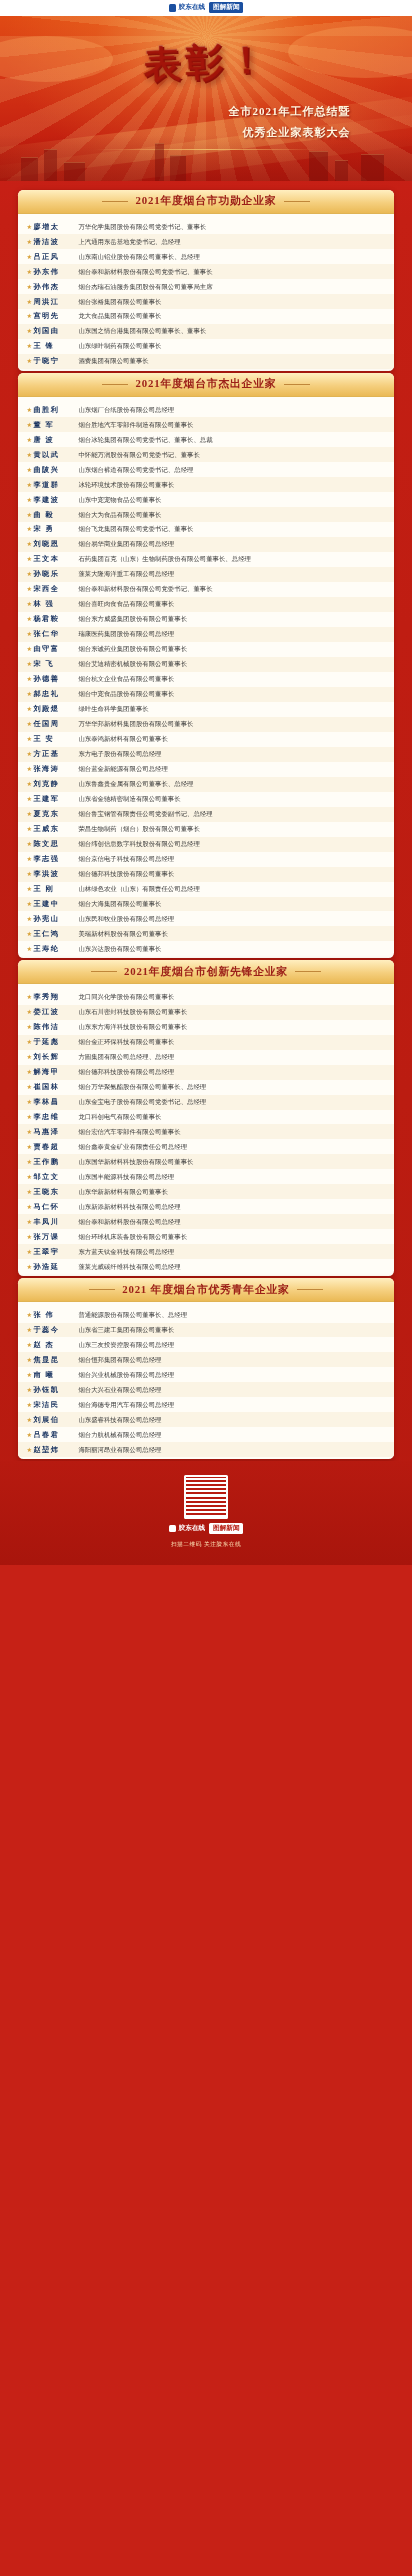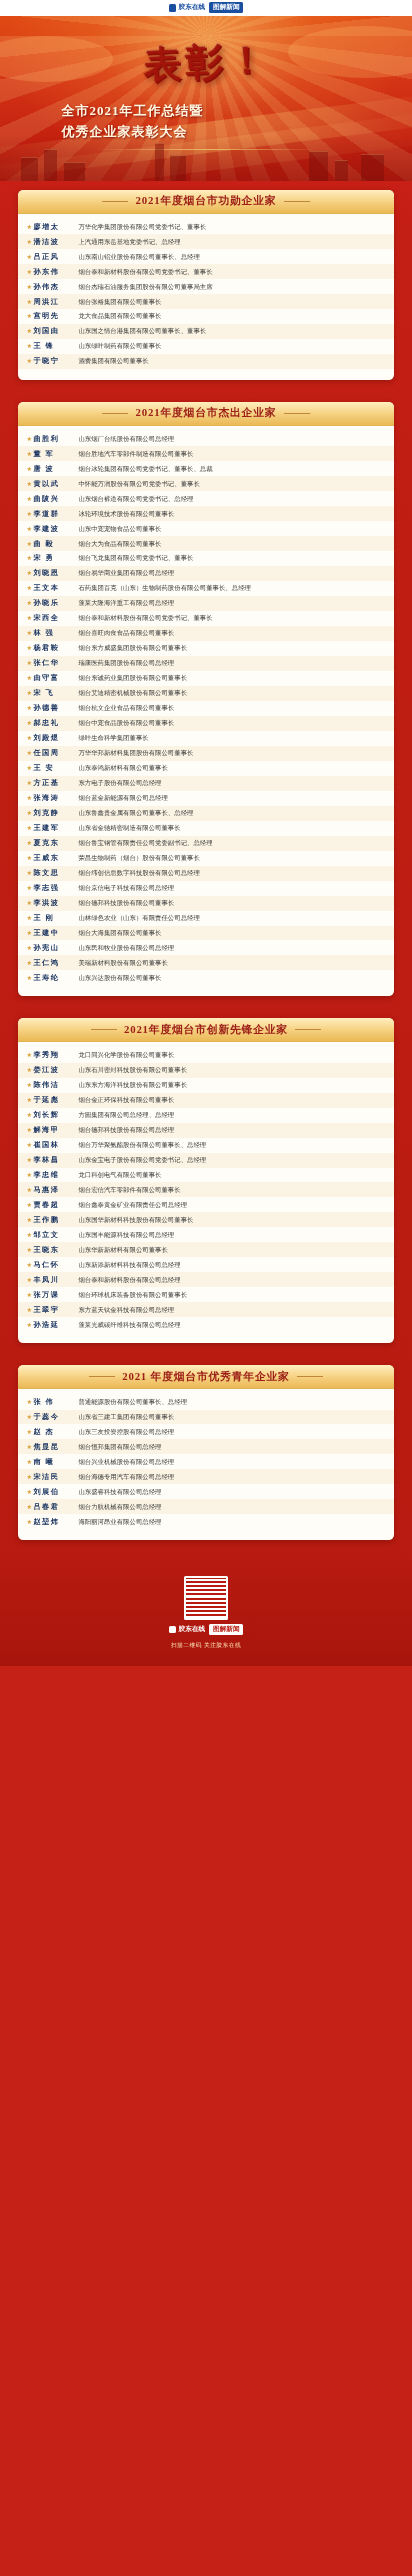--- a/index.html
+++ b/index.html
@@ -77,25 +77,25 @@
     background: linear-gradient(180deg, #fff6d0 0%, #ffd873 45%, #f0a62c 70%, #ffe9a8 100%);
     -webkit-background-clip: text;
     background-clip: text;
     color: transparent;
     transform: rotate(-3deg);
   }
   .hero-sub {
     position: relative;
     margin: 13.4px auto 0;
     width: 289px;
-    text-align: left;
+    text-align: right;
     color: #fff7e0;
     font-family: "Liberation Serif", serif;
     font-weight: bold;
-    font-size: 13px;
+    font-size: 11px;
     line-height: 20.6px;
     letter-spacing: 1px;
     text-shadow: 1px 1px 2.1px rgba(120,10,5,0.8);
   }
   .hero-deco-line {
     position: relative;
     margin: 6.2px auto 0;
     width: 222px; height: 1.5px;
     background: linear-gradient(90deg, rgba(255,215,120,0) 0%, #ffd978 50%, rgba(255,215,120,0) 100%);
   }
@@ -106,26 +106,26 @@
   }
   .skyline .b {
     position: absolute; bottom: 0;
     background: rgba(120,14,8,0.45);
     border-top: 1px solid rgba(255,200,120,0.25);
   }
 
   
   .section {
     width: 376px;
-    margin: 0 auto 22px;
+    margin: 0 auto 2px;
     background: #fffdf7;
     border-radius: 5.2px;
     box-shadow: 0 1.5px 5.2px rgba(90,8,4,0.35);
     overflow: hidden;
-    padding-bottom: 11px;
+    padding-bottom: 2px;
   }
   .section-head {
     height: 24px;
     background: linear-gradient(180deg, #ffe9a8 0%, #f6c košt 0%, #f3c košt 0%);
     background: linear-gradient(180deg, #ffefc0 0%, #f5cf7e 55%, #eab955 100%);
     display: flex; align-items: center; justify-content: center;
     gap: 7.2px;
     border-bottom: 1px solid #e0b353;
   }
   .section-head .ttl {
@@ -627,20 +627,25 @@
             <span class="nm">焦显昆</span>
             <span class="tt">烟台恒邦集团有限公司总经理</span>
           </div>
           <div class="row">
             <span class="star">★</span>
             <span class="nm">南  曦</span>
             <span class="tt">烟台兴业机械股份有限公司总经理</span>
           </div>
           <div class="row">
             <span class="star">★</span>
+            <span class="nm">孙钰凯</span>
+            <span class="tt">烟台大兴石业有限公司总经理</span>
+          </div>
+          <div class="row">
+            <span class="star">★</span>
             <span class="nm">宋洁民</span>
             <span class="tt">烟台海德专用汽车有限公司总经理</span>
           </div>
           <div class="row">
             <span class="star">★</span>
             <span class="nm">刘展伯</span>
             <span class="tt">山东盛睿科技有限公司总经理</span>
           </div>
           <div class="row">
             <span class="star">★</span>

